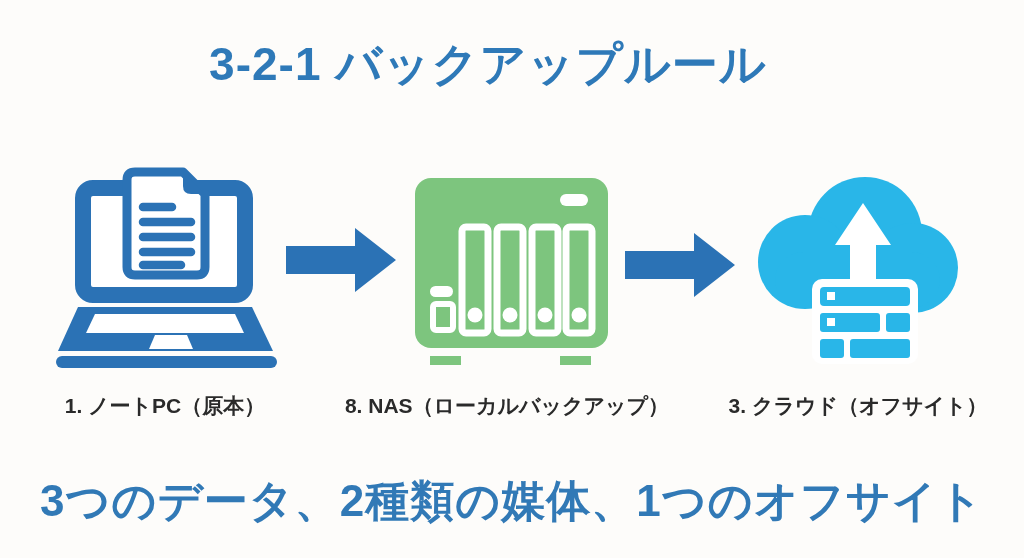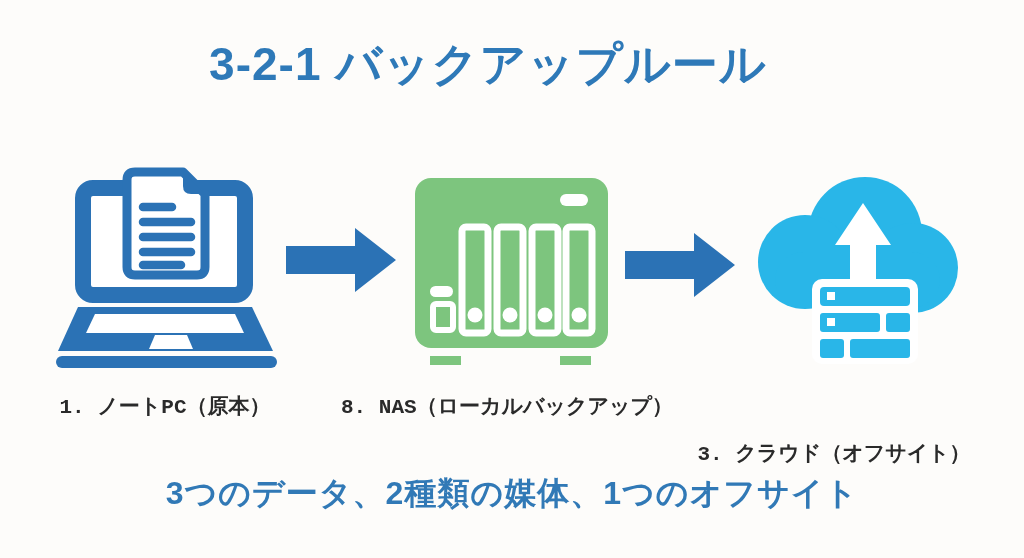--- a/index.html
+++ b/index.html
@@ -23,26 +23,25 @@
     letter-spacing: 1px;
     color: var(--title_blue, #2e79b8);
   }
   .node-label {
     top: 392px;
     font-size: 21px;
     font-weight: 600;
     color: var(--label, #2a2a2a);
     text-align: center;
     white-space: nowrap;
-    font-family: Liberation Mono, monospace;
   }
   .footer {
     top: 472px; left: 0; width: 1024px;
     text-align: center;
-    font-size: 32px;
+    font-size: 44px;
     font-weight: 700;
     letter-spacing: 1px;
     color: var(--footer_blue, #3179b6);
   }
   svg { display: block; }
 </style>
 </head>
 <body>
 
 <div id="canvas">
@@ -134,17 +133,17 @@
       </g>
       <g fill="#ffffff">
         <rect x="77" y="120" width="8" height="8"></rect>
         <rect x="77" y="146" width="8" height="8"></rect>
       </g>
     </svg>
   </div>
 
   <div class="abs node-label" style="left:20px;  width:290px;">1. ノートPC（原本）</div>
   <div class="abs node-label" style="left:340px; width:334px;">8. NAS（ローカルバックアップ）</div>
-  <div class="abs node-label" style="left:686px; width:296px;margin-top:47px;">3. クラウド（オフサイト）</div>
+  <div class="abs node-label" style="left:710px; width:296px;">3. クラウド（オフサイト）</div>
 
   <div class="abs footer">3つのデータ、2種類の媒体、1つのオフサイト</div>
 
 </div>
 
 </body></html>

